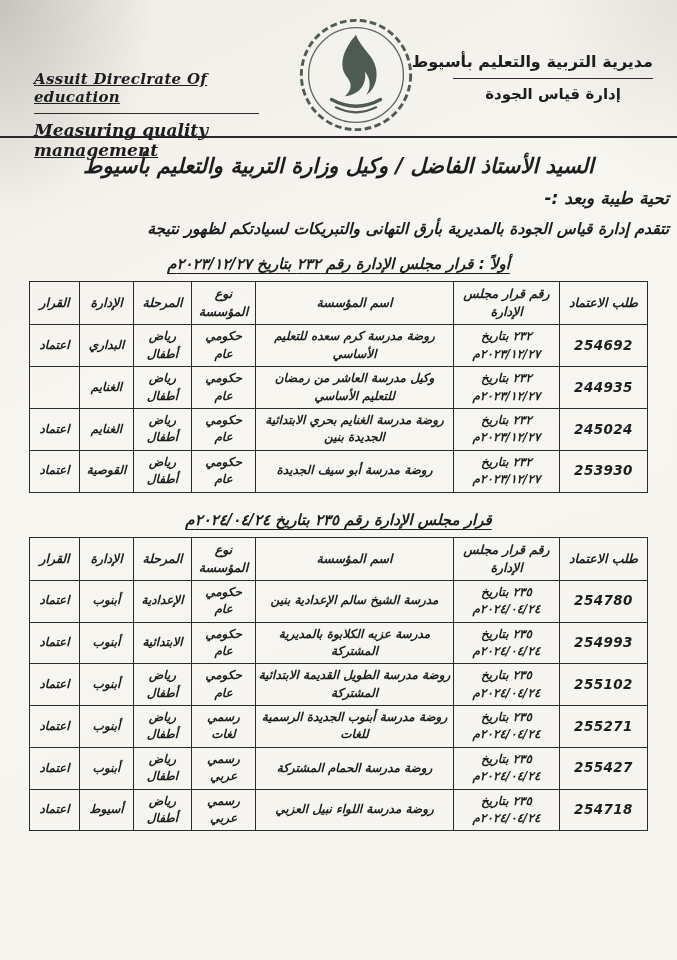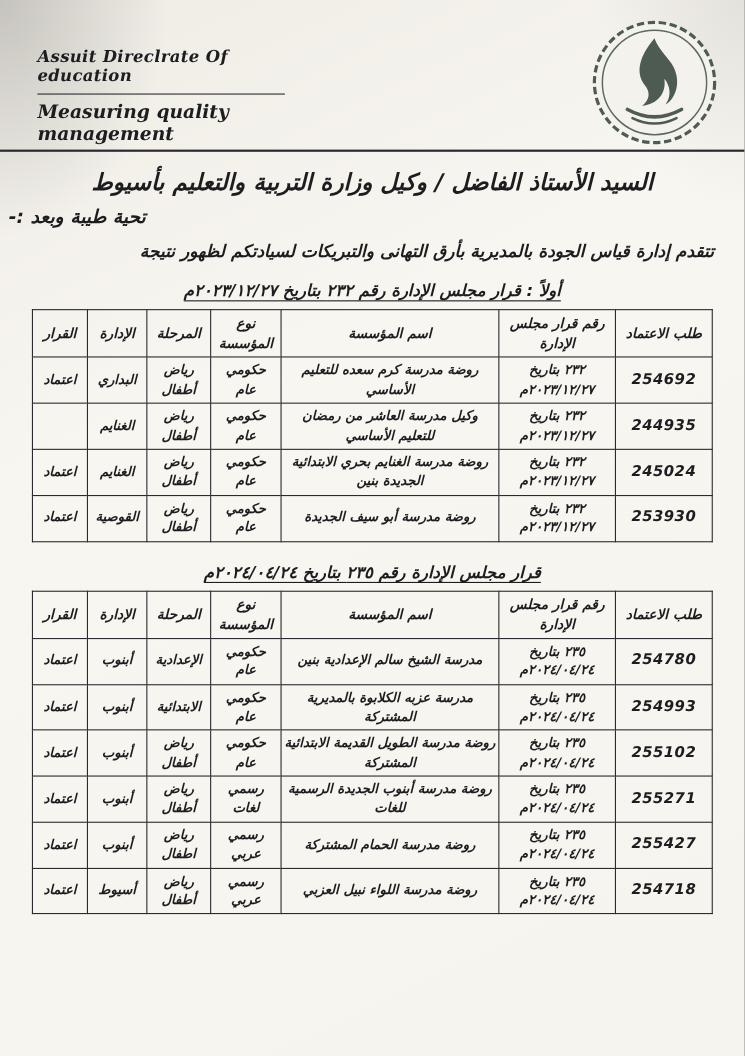--- a/index.html
+++ b/index.html
@@ -19,38 +19,38 @@
       linear-gradient(155deg, #efece5 0%, #f8f6f1 35%, #f6f4ee 100%);
     overflow: hidden;
   }
   
   .doc-header {
     display: flex; justify-content: space-between; align-items: flex-start;
     padding: 10px 24px 0 34px;
     height: 138px;
     border-bottom: 2.2px solid #2a2a2e;
   }
-  .head-left { width: 225px; margin-top: 32px; }
+  .head-left { width: 225px; margin-top: 60px; text-decoration: underline; }
   .org-en { font-family: "DejaVu Serif", serif; font-style: italic; font-weight: bold; font-size: 15px; letter-spacing: .3px; }
   .head-rule { border-bottom: 1.7px solid #2c2c30; margin: 7px 0 6px; }
   .dept-en { font-family: "DejaVu Serif", serif; font-style: italic; font-weight: bold; font-size: 17px; }
   .head-logo { width: 116px; height: 122px; flex: 0 0 auto; margin-top: 4px; }
   .head-right { width: 200px; margin-top: 42px; text-align: center; }
   .org-ar { font-size: 16px; font-weight: bold; white-space: nowrap; }
   .dept-ar { font-size: 15px; font-weight: bold; }
   
   main { padding: 0 8px; font-style: italic; }
   .letter-title {
     font-size: 21px; font-weight: bold; text-align: center;
     margin: 16px 14px 2px;
   }
-  .greeting { font-size: 17px; font-weight: bold; text-align: left; margin: 10px 0 2px; }
+  .greeting { font-size: 17px; font-weight: bold; text-align: right; margin: 10px 0 2px; }
   .body-text {
     font-size: 15.5px; font-weight: bold; line-height: 1.75;
-    text-align: right; margin: 8px 20px 4px;
+    text-align: right; margin: 8px 0 4px;
   }
   .section-title {
     font-size: 15px; font-weight: bold; text-align: center;
     text-decoration: underline; text-underline-offset: 4px;
     margin: 12px 0 8px;
   }
   .section-title.second { margin-top: 18px; }
   
   table.decisions {
     border-collapse: collapse;
@@ -85,20 +85,25 @@
     <div class="head-logo">
       <svg width="116" height="122" viewBox="0 0 104 108" aria-hidden="true">
         <circle cx="52" cy="54" r="49" fill="#f4f2ec" stroke="#4e5b53" stroke-width="2.6" stroke-dasharray="6 3"></circle>
         <circle cx="52" cy="54" r="42.5" fill="none" stroke="#5c6960" stroke-width="1.2"></circle>
         <path d="M52 18 C40 32 36 46 44 56 C49 62 48 68 42 73 C54 72 62 63 60 51 C65 57 66 65 61 72 C72 65 74 48 64 36 C59 30 54 24 52 18 Z" fill="#4e5b53"></path>
         <path d="M30 76 Q52 88 74 76" fill="none" stroke="#4e5b53" stroke-width="3" stroke-linecap="round"></path>
         <path d="M34 83 Q52 92 70 83" fill="none" stroke="#4e5b53" stroke-width="2" stroke-linecap="round"></path>
       </svg>
     </div>
 
+    <div class="head-right" dir="rtl">
+      <div class="org-ar">مديرية التربية والتعليم بأسيوط</div>
+      <div class="head-rule"></div>
+      <div class="dept-ar">إدارة قياس الجودة</div>
+    </div>
   </header>
 
   <main dir="rtl" lang="ar">
 
     <h1 class="letter-title">السيد الأستاذ الفاضل / وكيل وزارة التربية والتعليم بأسيوط</h1>
 
     <p class="greeting">تحية طيبة وبعد :-</p>
 
     <div class="body-text">
       <div>تتقدم إدارة قياس الجودة بالمديرية بأرق التهانى والتبريكات لسيادتكم لظهور نتيجة</div>

